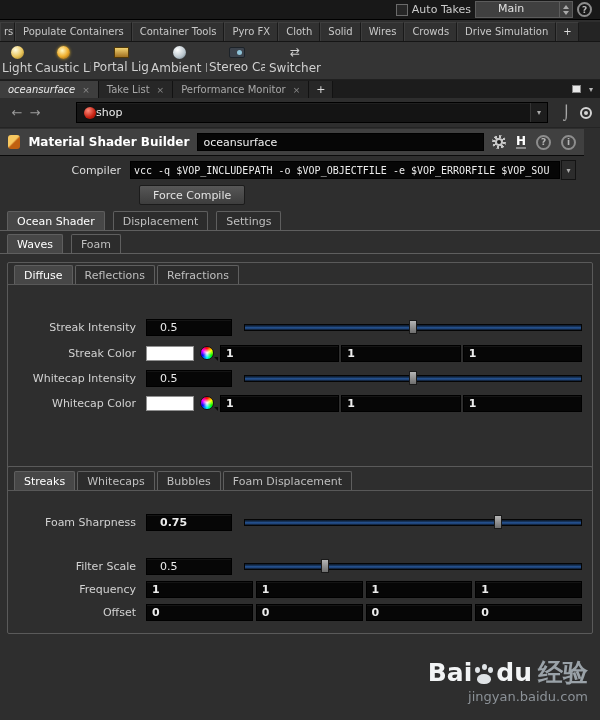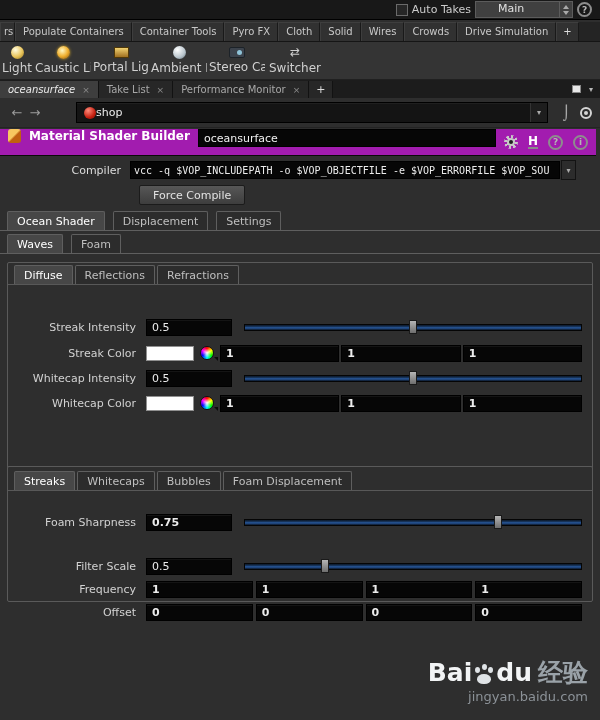--- a/index.html
+++ b/index.html
@@ -59,22 +59,22 @@
   .path-combo { position:relative; margin-left:32px; width:472px; height:21px; background:#141414;
     border:1px solid #000; box-shadow:inset 0 1px 0 rgba(255,255,255,.05); display:flex; align-items:center; padding:0 20px 0 7px; color:#ececec; }
   .shop-dot { width:12px; height:12px; border-radius:50%; background:radial-gradient(circle at 35% 30%,#ff8a7a,#c41f10 60%,#7a0d06); }
   .combo-dd { position:absolute; right:0; top:0; bottom:0; width:17px; border-left:1px solid #333;
     display:flex; align-items:center; justify-content:center; color:#aaa; font-size:8px; background:#1d1d1d; }
   .nav-right { margin-left:auto; display:flex; align-items:center; gap:10px; }
   .hook-icon { color:#a8a8a8; font-size:14px; line-height:14px; }
   .radio-icon { width:12px; height:12px; border-radius:50%; border:2px solid #d5d5d5; display:flex; align-items:center; justify-content:center; }
   .radio-icon::after { content:""; width:4px; height:4px; border-radius:50%; background:#d5d5d5; }
   
-  .msb-bar { position:absolute; top:129px; left:0; right:4px; height:27px; background:#a21caf;
-    border-bottom:1px solid #0a0a0a; display:flex; gap:8px; padding:0 8px; }
+  .msb-bar { position:absolute; top:129px; left:0; right:16px; height:27px; background:#404040;
+    border-bottom:1px solid #0a0a0a; display:flex; align-items:center; gap:8px; padding:0 8px; }
   .msb-icon { width:14px; height:14px; border-radius:3px; background:linear-gradient(135deg,#f8c860 0 45%,#c06010 55% 100%); }
   .msb-title { font-weight:bold; color:#fff; font-size:12px; white-space:nowrap; }
   .msb-name { width:322px; height:18px; background:#060606; border:1px solid #000; color:#f0f0f0;
     display:flex; align-items:center; padding:0 5px; }
   .msb-icons { margin-left:auto; display:flex; align-items:center; gap:10px; }
   .gear-icon { position:relative; width:14px; height:14px; border-radius:50%;
     background:repeating-conic-gradient(#c8c8c8 0deg 22deg, rgba(0,0,0,0) 22deg 45deg); }
   .gear-icon::after { content:""; position:absolute; inset:3px; border-radius:50%; background:#1e1e1e; border:2px solid #c8c8c8; }
   .h-icon { color:#fff; font-weight:bold; font-size:12px; line-height:12px; border-bottom:2px solid #8a8a8a; }
   
@@ -92,27 +92,27 @@
   .tabs-row { position:absolute; left:0; right:0; display:flex; align-items:flex-end; gap:8px; padding-left:7px;
     border-bottom:1px solid #5f5f5f; }
   .tabs-main { top:209px; height:22px; }
   .tabs-sub { top:233px; height:21px; }
   .ftab { padding:3px 9px 2px; background:#2c2c2c; border:1px solid #5f5f5f; border-bottom:none;
     border-radius:2px 2px 0 0; color:#bfbfbf; font-size:11px; white-space:nowrap; }
   .ftab.active { background:#474747; color:#fff; }
   
   .group { position:absolute; left:7px; right:7px; border:1px solid #5a5a5a; border-radius:2px; background:#2e2e2e; }
   .group1 { top:262px; height:232px; }
-  .group2 { top:466px; height:136px; }
+  .group2 { top:466px; height:168px; }
   .group-tabs { position:absolute; left:0; right:0; display:flex; align-items:flex-end; gap:2px; padding-left:6px;
     border-bottom:1px solid #585858; height:22px; }
   .prow { position:absolute; left:0; right:10px; height:18px; display:flex; align-items:center; }
   .plabel { width:138px; text-align:right; padding-right:10px; color:#d2d2d2; white-space:nowrap; }
   .pfield { width:86px; height:17px; background:#060606; border:1px solid #000;
-    box-shadow:inset 0 1px 0 rgba(255,255,255,.06); color:#ececec; display:flex; align-items:center; padding:0 5px; }
+    box-shadow:inset 0 1px 0 rgba(255,255,255,.06); color:#ececec; display:flex; align-items:center; padding:0 13px; }
   .pfield.bold { font-weight:bold; }
   .vgroup { flex:1; display:flex; gap:3px; }
   .vfield { flex:1; height:17px; background:#060606; border:1px solid #000;
     box-shadow:inset 0 1px 0 rgba(255,255,255,.06); color:#ececec; display:flex; align-items:center; padding:0 5px; font-weight:bold; }
   .swatch { width:48px; height:15px; background:#ffffff; border:1px solid #909090; }
   .wheel { position:relative; width:14px; height:14px; margin-left:6px; border-radius:50%;
     background:radial-gradient(circle,#ffffff 0,rgba(255,255,255,0) 55%),
       conic-gradient(#f00,#ff0,#0f0,#0ff,#00f,#f0f,#f00); border:1px solid #111; }
   .wheel::after { content:""; position:absolute; right:-5px; bottom:-2px; width:0; height:0;
     border-left:4px solid transparent; border-top:4px solid #0a0a0a; }

